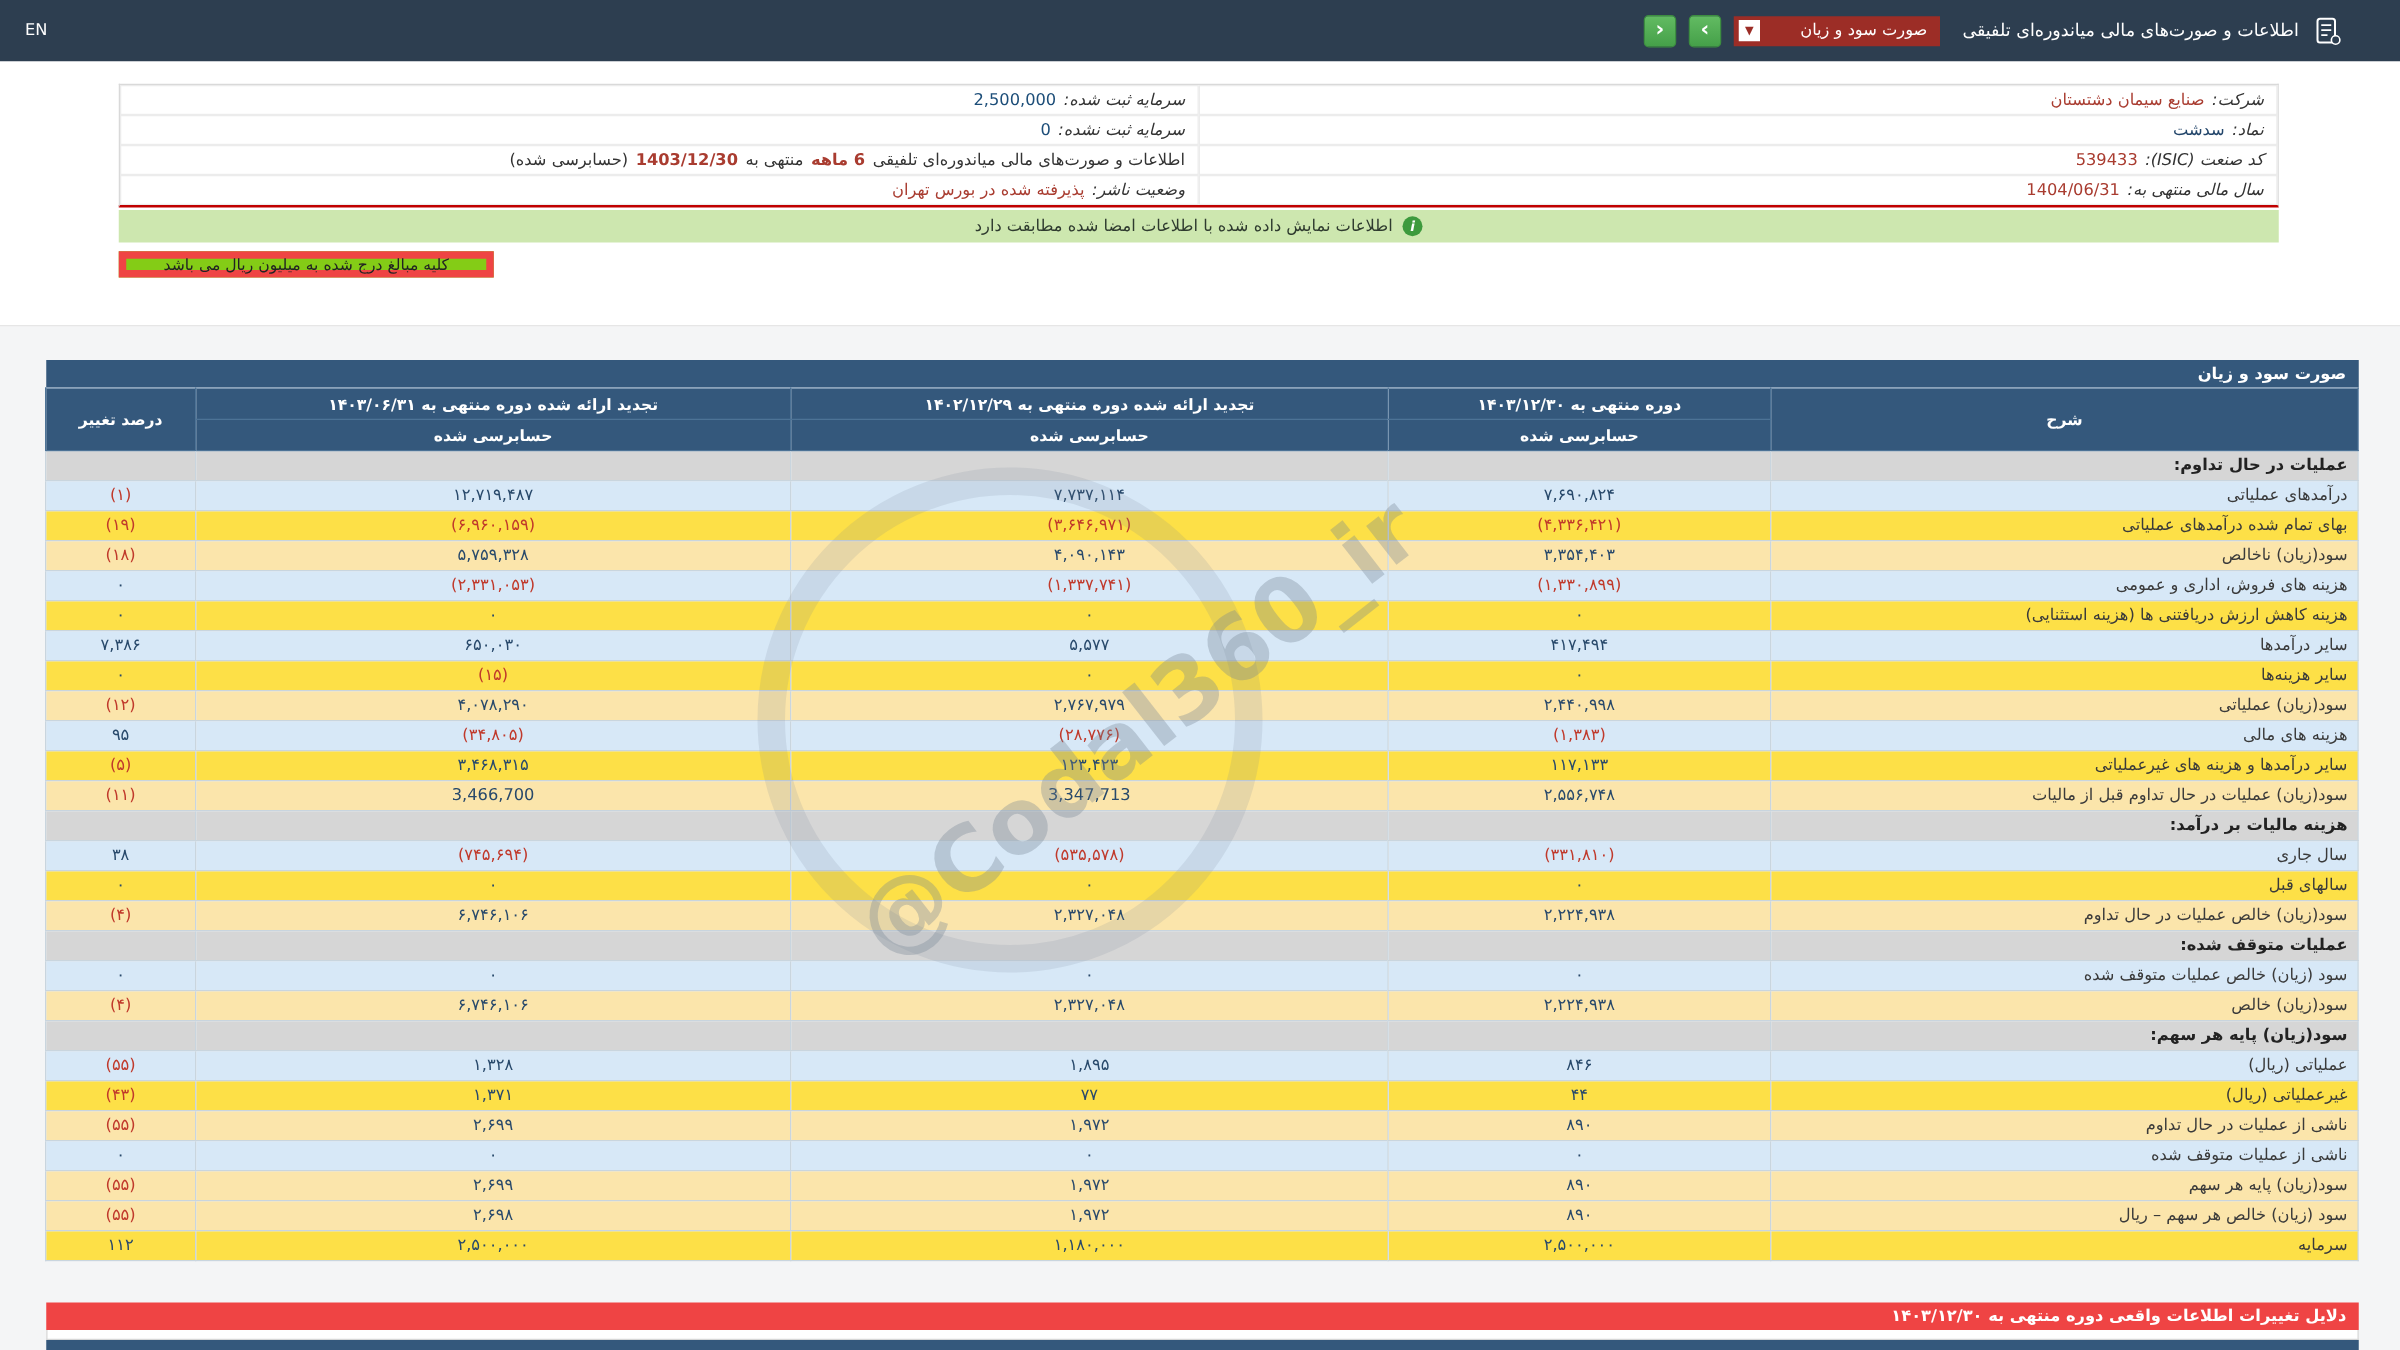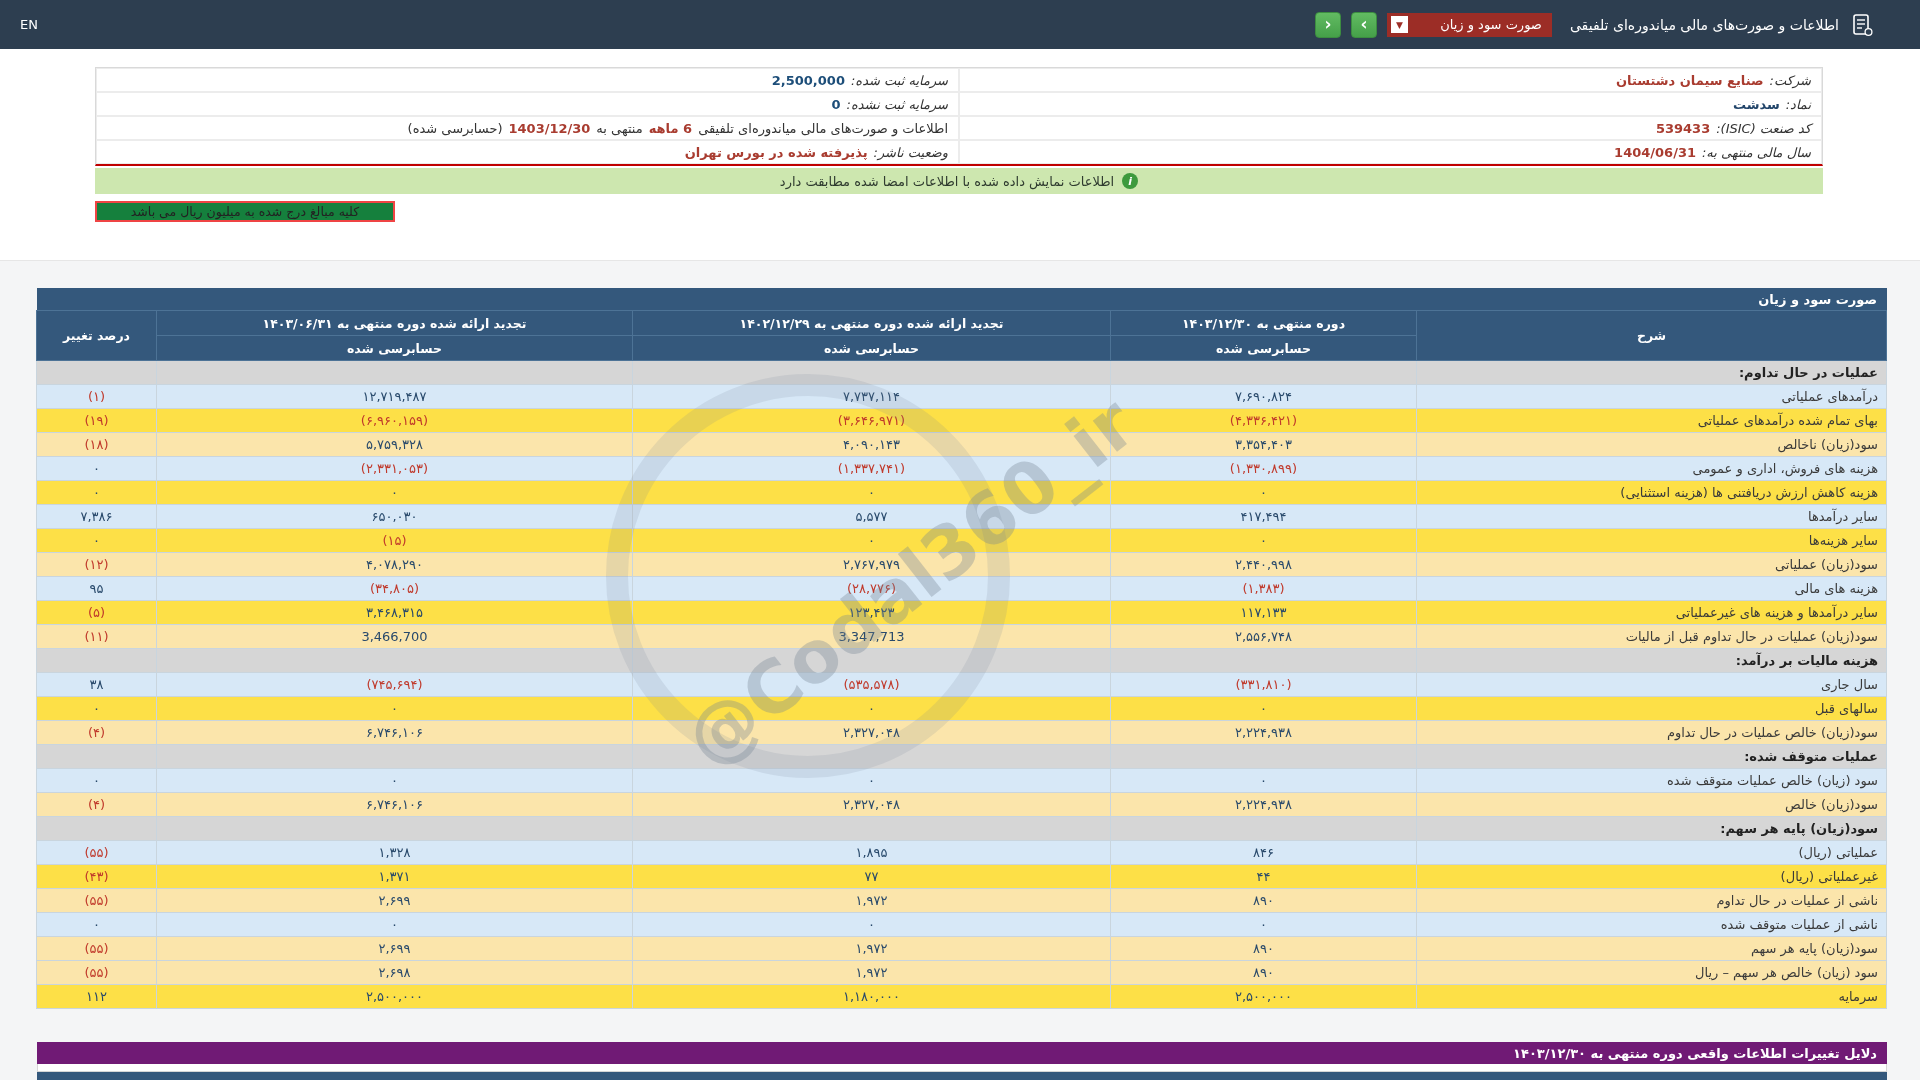--- a/index.html
+++ b/index.html
@@ -52,41 +52,41 @@
     background:#fff;
     border:1px solid #d9d9d9;
     border-bottom:2px solid #c00000;
   }
   .info-cell {
     height:24px; border:1px solid #ececec;
     display:flex; align-items:center; gap:6px;
     padding:0 10px; font-size:13px; white-space:nowrap; overflow:hidden;
   }
   .info-lbl { color:#333;font-style:italic; }
-  .val { font-weight:bold; }
+  .val { font-weight:normal; }
   .val.red { color:#a93c30; }
   .val.navy { color:#1d4e79; }
   .val.dark { color:#22456a; }
   .mix-black { color:#333; }
   .mix-red { color:#a93c30; font-weight:bold; }
 
   .signed-banner {
     position:absolute; top:168px; left:95px; width:1728px; height:26px;
     background:#cde7af;
     display:flex; align-items:center; justify-content:center; gap:8px;
     font-size:13px; color:#2f3b2f;
   }
   .info-icon {
     width:16px; height:16px; border-radius:50%;
     background:#3d9a3d; color:#fff; font-size:11px; font-weight:bold; font-style:italic;
     display:flex; align-items:center; justify-content:center;
   }
   .amounts-note {
     position:absolute; top:201px; left:95px; width:300px; height:21px;
-    background:#15803d; border:2px solid #ef4444;
+    background:#84cc16; border:6px solid #ef4444;
     display:flex; align-items:center; justify-content:center;
     font-size:12.5px; color:#222;
   }
 
   
   .lower-bg {
     position:absolute; top:260px; left:0; width:1920px; height:820px;
     background:#f4f5f6; border-top:1px solid #e6e6e6;
   }
 
@@ -114,21 +114,21 @@
   td.num.neg { color:#c0392b; }
   tr.blue td { background:#d7e8f7; }
   tr.white td { background:#fde047;margin-top:24px; }
   tr.yellow td { background:#fbe5ab; }
   tr.section td { background:#d6d6d6; }
   tr.section td.desc { font-weight:bold; color:#222; }
 
   
   .footer-bar {
     position:absolute; top:1042px; left:37px; width:1850px; height:22px;
-    background:#701a75; color:#fff; font-size:13px; font-weight:bold;
+    background:#ef4444; color:#fff; font-size:13px; font-weight:bold;
     display:flex; align-items:center; padding:0 10px;
   }
   .footer-row {
     position:absolute; top:1064px; left:37px; width:1850px; height:8px;
     background:#fff; border:1px solid #d6d6d6; border-top:none;
   }
   .footer-bar2 {
     position:absolute; top:1072px; left:37px; width:1850px; height:8px;
     background:#34587c;
   }

